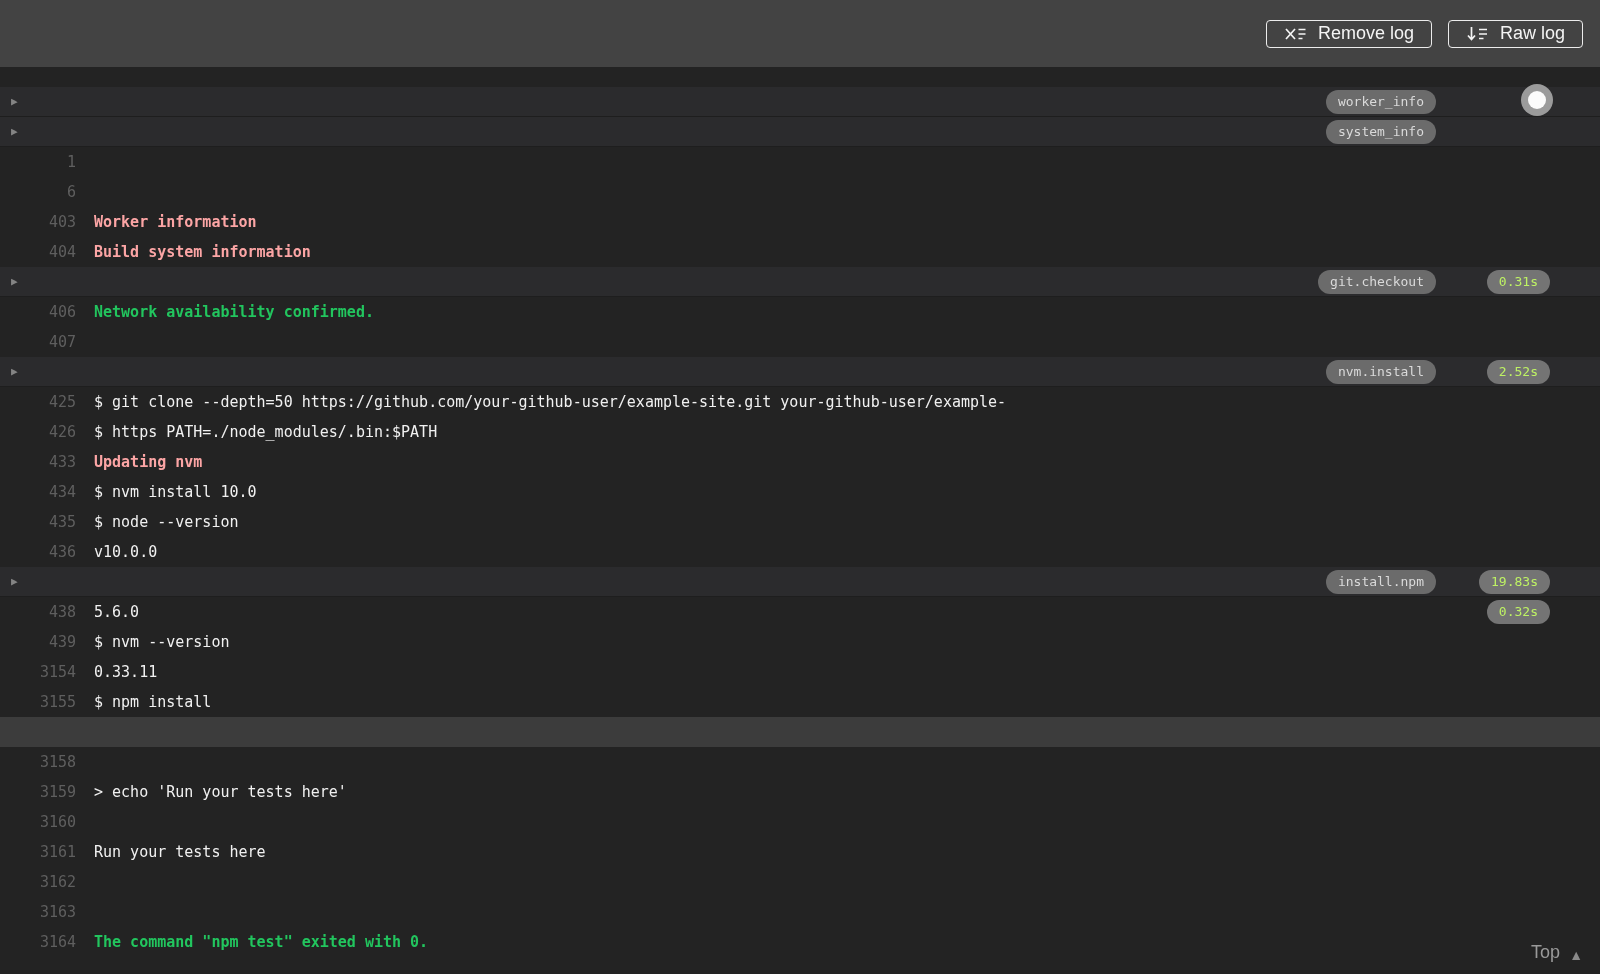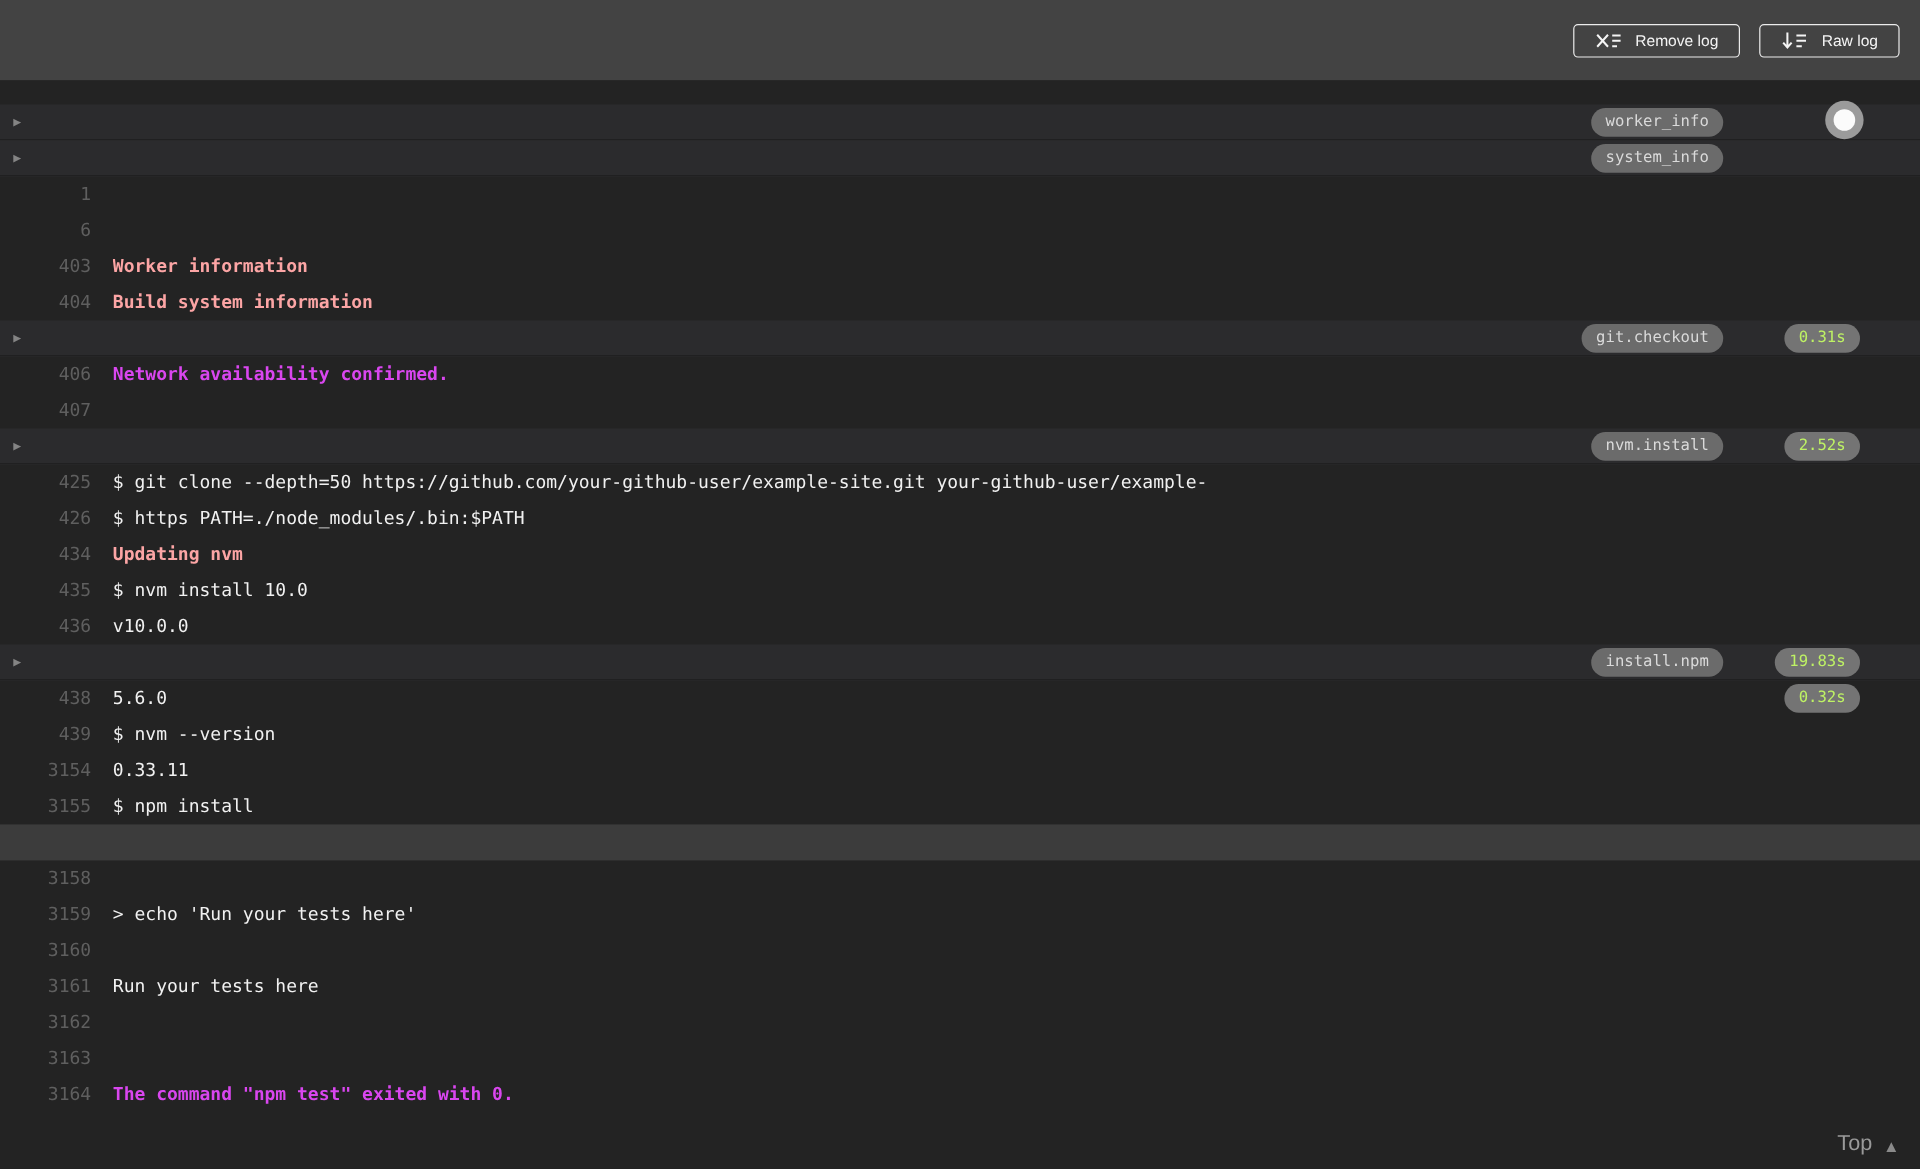--- a/index.html
+++ b/index.html
@@ -18,21 +18,21 @@
   }
   .tb-btn {
     display: inline-flex;
     align-items: center;
     gap: 11px;
     background: transparent;
     border: 1px solid #ececec;
     border-radius: 4px;
     color: #f4f4f4;
     font-family: "Liberation Sans", sans-serif;
-    font-size: 13px;
+    font-size: 18px;
     padding: 8px 17px;
     height: 28px;
     cursor: pointer;
   }
   .tb-btn svg { display: block; }
 
   
   .log-area {
     position: relative;
     height: 907px;
@@ -72,21 +72,21 @@
     color: #5f5f5f;
     cursor: pointer;
   }
   .text {
     display: block;
     margin-left: 94px;
     margin-right: 300px;
     overflow: hidden;
   }
   .row.fold-title .text { color: #fca5a5; font-weight: bold; }
-  .row.success .text { color: #d946ef; font-weight: bold; }
+  .row.success .text { color: #22c55e; font-weight: bold; }
   .tag, .dur {
     position: absolute;
     top: 3px;
     height: 24px;
     line-height: 24px;
     background: #6b6b6b;
     color: #dadada;
     border-radius: 12px;
     padding: 0 12px;
     font-size: 13px;
@@ -226,20 +226,27 @@
   </div>
 
   <div class="row fold-header">
     <span class="arrow">▶</span>
     <span class="num">426</span>
     <span class="text">$ nvm install 10.0</span>
     <span class="tag">nvm.install</span>
     <span class="dur">2.52s</span>
   </div>
 
+  <div class="row">
+    
+    <span class="num">433</span>
+    <span class="text">$ node --version</span>
+    
+    
+  </div>
 
   <div class="row">
     
     <span class="num">434</span>
     <span class="text">v10.0.0</span>
     
     
   </div>
 
   <div class="row">

